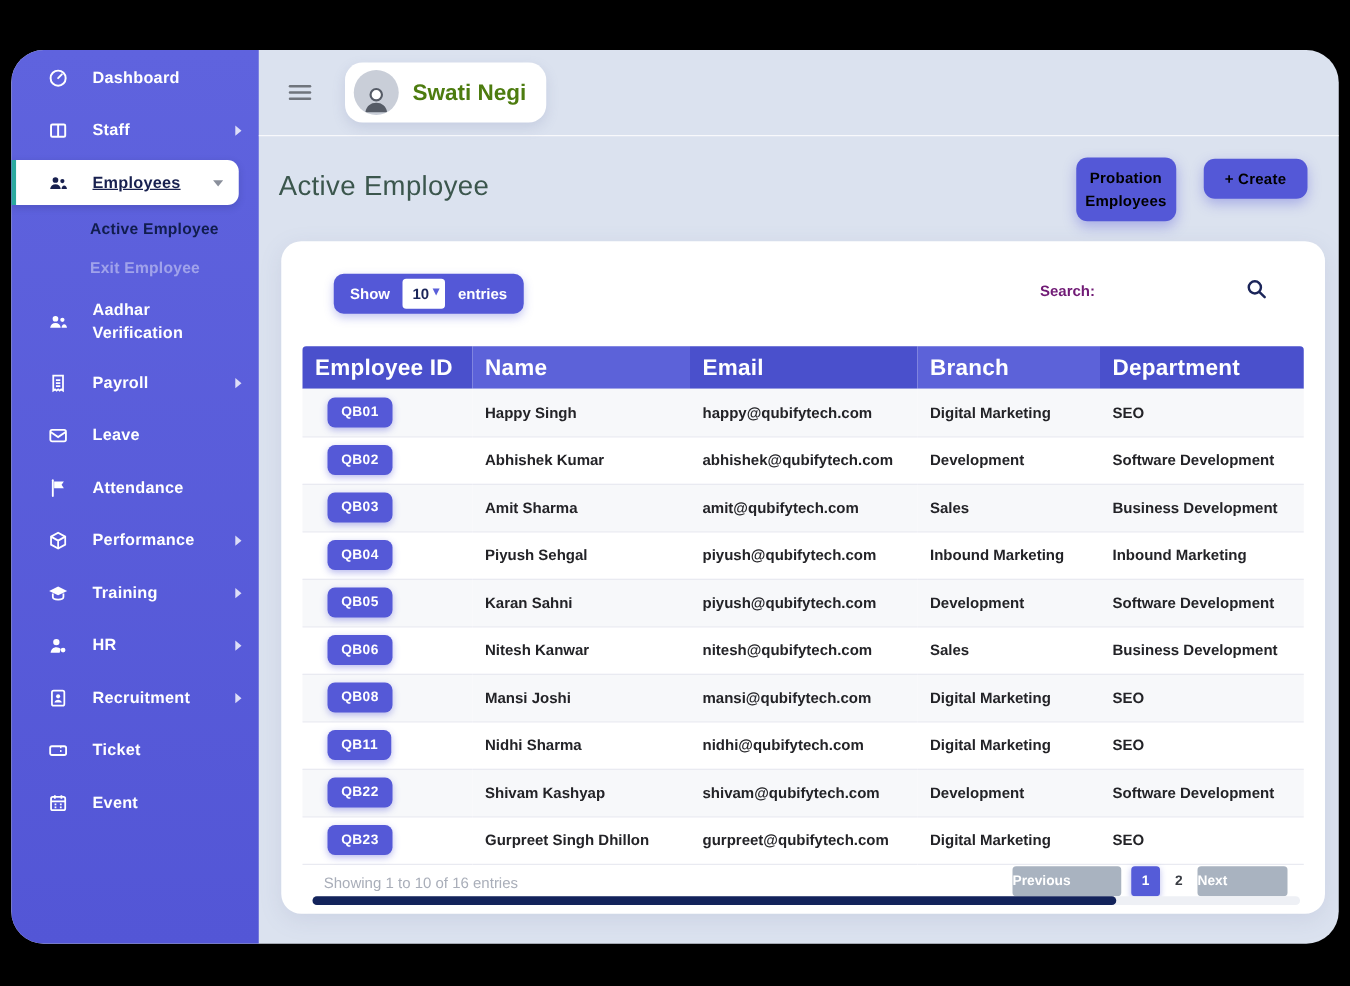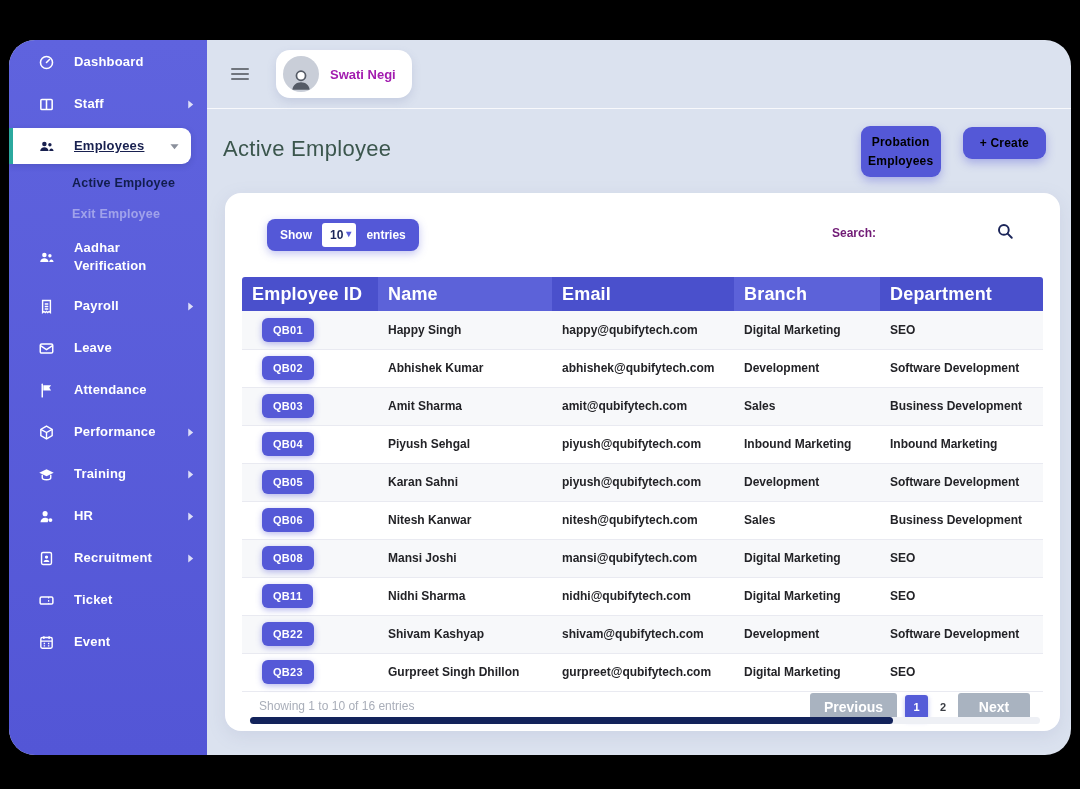--- a/index.html
+++ b/index.html
@@ -23,21 +23,21 @@
   .nav-item.twoline .nav-label { max-width:92px; }
 
   
   .main { flex:1; display:flex; flex-direction:column; position:relative; }
   .topbar { height:69px; border-bottom:1px solid rgba(255,255,255,.8); display:flex; align-items:center; padding-left:24px; flex-shrink:0; }
   .hamburger { width:18px; display:flex; flex-direction:column; gap:3px; cursor:pointer; }
   .hamburger span { display:block; height:2px; background:#70757d; border-radius:1px; }
   .user-pill { margin-left:27px; background:#fff; border-radius:14px; height:48px; min-width:134px; display:flex; align-items:center; gap:11px; padding:0 16px 0 7px; box-shadow:0 4px 10px rgba(100,110,160,.18); cursor:pointer; }
   .avatar { width:36px; height:36px; border-radius:50%; background:#c9ced8; display:flex; align-items:flex-end; justify-content:center; overflow:hidden; }
   .avatar svg { width:26px; height:26px; }
-  .user-name { font-size:13px; font-weight:700; color:#a21caf; white-space:nowrap; }
+  .user-name { font-size:18px; font-weight:700; color:#4d7c0f; white-space:nowrap; }
 
   .title-row { height:84px; display:flex; padding:0 25px 0 16px; align-items:flex-start; }
   .page-title { font-size:22px; font-weight:500; color:#3b564d; letter-spacing:.3px; margin-top:27px; }
   .title-actions { margin-left:auto; display:flex; gap:22px; align-items:flex-start; margin-top:17px; }
   .btn { background:#5458d7; color:#000000; border:none; border-radius:9px; font-family:inherit; font-size:12px; font-weight:700; cursor:pointer; box-shadow:0 4px 10px rgba(84,88,215,.38); letter-spacing:.2px; }
   .btn-probation { width:80px; padding:7px 6px; line-height:1.55; }
   .btn-create { padding:9px 17px; margin-top:1px; white-space:nowrap; }
 
   .card { margin:0 11px 0 18px; height:538px; background:#fff; border-radius:16px; box-shadow:0 5px 18px rgba(120,130,170,.15); position:relative; }
 
@@ -55,21 +55,21 @@
   table.emp th:nth-child(odd) { background:#4a50cc; }
   table.emp th:nth-child(even) { background:#5c62d9; }
   table.emp th:first-child { border-radius:3px 0 0 0; }
   table.emp th:last-child { border-radius:0 3px 0 0; }
   table.emp td { height:38px; font-size:12px; font-weight:600; color:#232327; padding-left:10px; border-bottom:1px solid #e9eaf1; }
   table.emp tbody tr:nth-child(odd) { background:#f7f8fa; }
   .badge { display:inline-block; min-width:35px; text-align:center; background:#5559d7; color:#fff; font-size:11px; font-weight:700; padding:6px 11px; border-radius:6px; margin-left:10px; box-shadow:0 2px 6px rgba(85,89,215,.42); cursor:pointer; letter-spacing:.3px; }
 
   .table-info { position:absolute; left:34px; top:506px; font-size:12px; color:#a9aeb9; }
   .pagination { position:absolute; left:585px; top:500px; display:flex; align-items:center; gap:8px; }
-  .pg-btn { background:#a9b3c0; color:#fff; font-size:14px; font-weight:700; border:none; border-radius:3px; padding:6px 0; text-align:center; cursor:pointer; font-family:inherit; }
+  .pg-btn { background:#a9b3c0; color:#fff; font-size:11px; font-weight:700; border:none; border-radius:3px; padding:6px 0; text-align:left; cursor:pointer; font-family:inherit; }
   .pg-prev { width:87px; }
   .pg-next { width:72px; }
   .pg-num { font-size:11px; font-weight:700; text-align:center; cursor:pointer; }
   .pg-num.active { background:#555cd8; color:#fff; width:23px; padding:6px 0; border-radius:3px; box-shadow:0 2px 5px rgba(85,92,216,.4); }
   .pg-num.plain { color:#3a3d44; width:14px; font-weight:600; }
 
   .scroll-track { position:absolute; left:25px; top:524px; width:790px; height:7px; background:#eef0f5; border-radius:4px; }
   .scroll-thumb { width:643px; height:7px; background:#13235b; border-radius:4px; cursor:pointer; }
 </style>
 </head>

